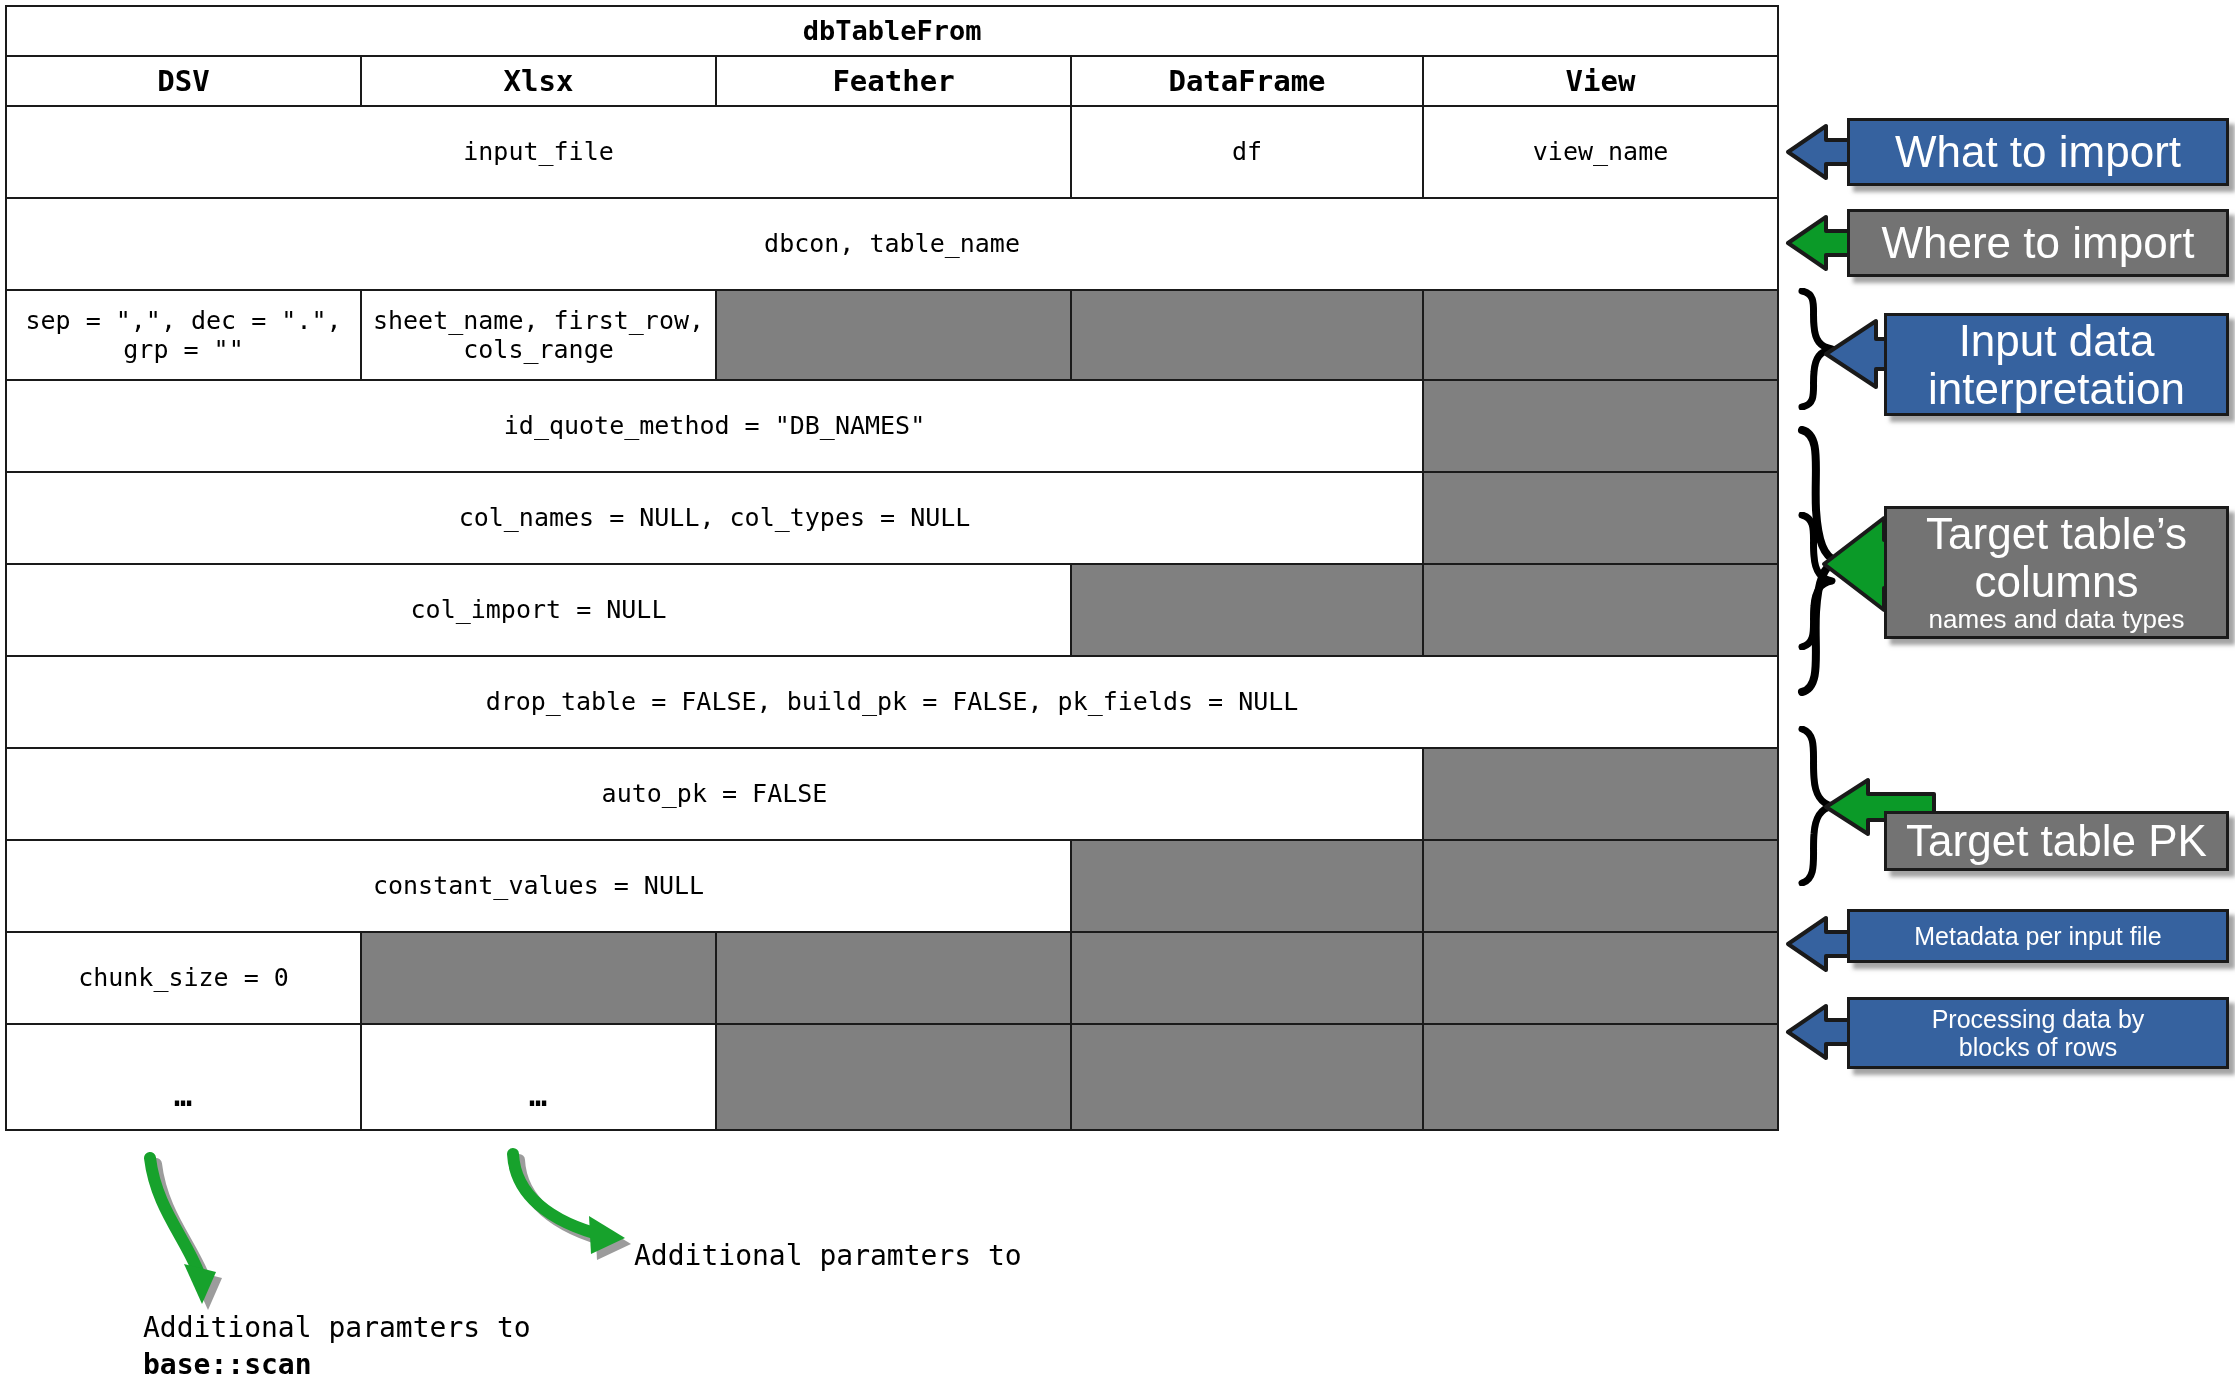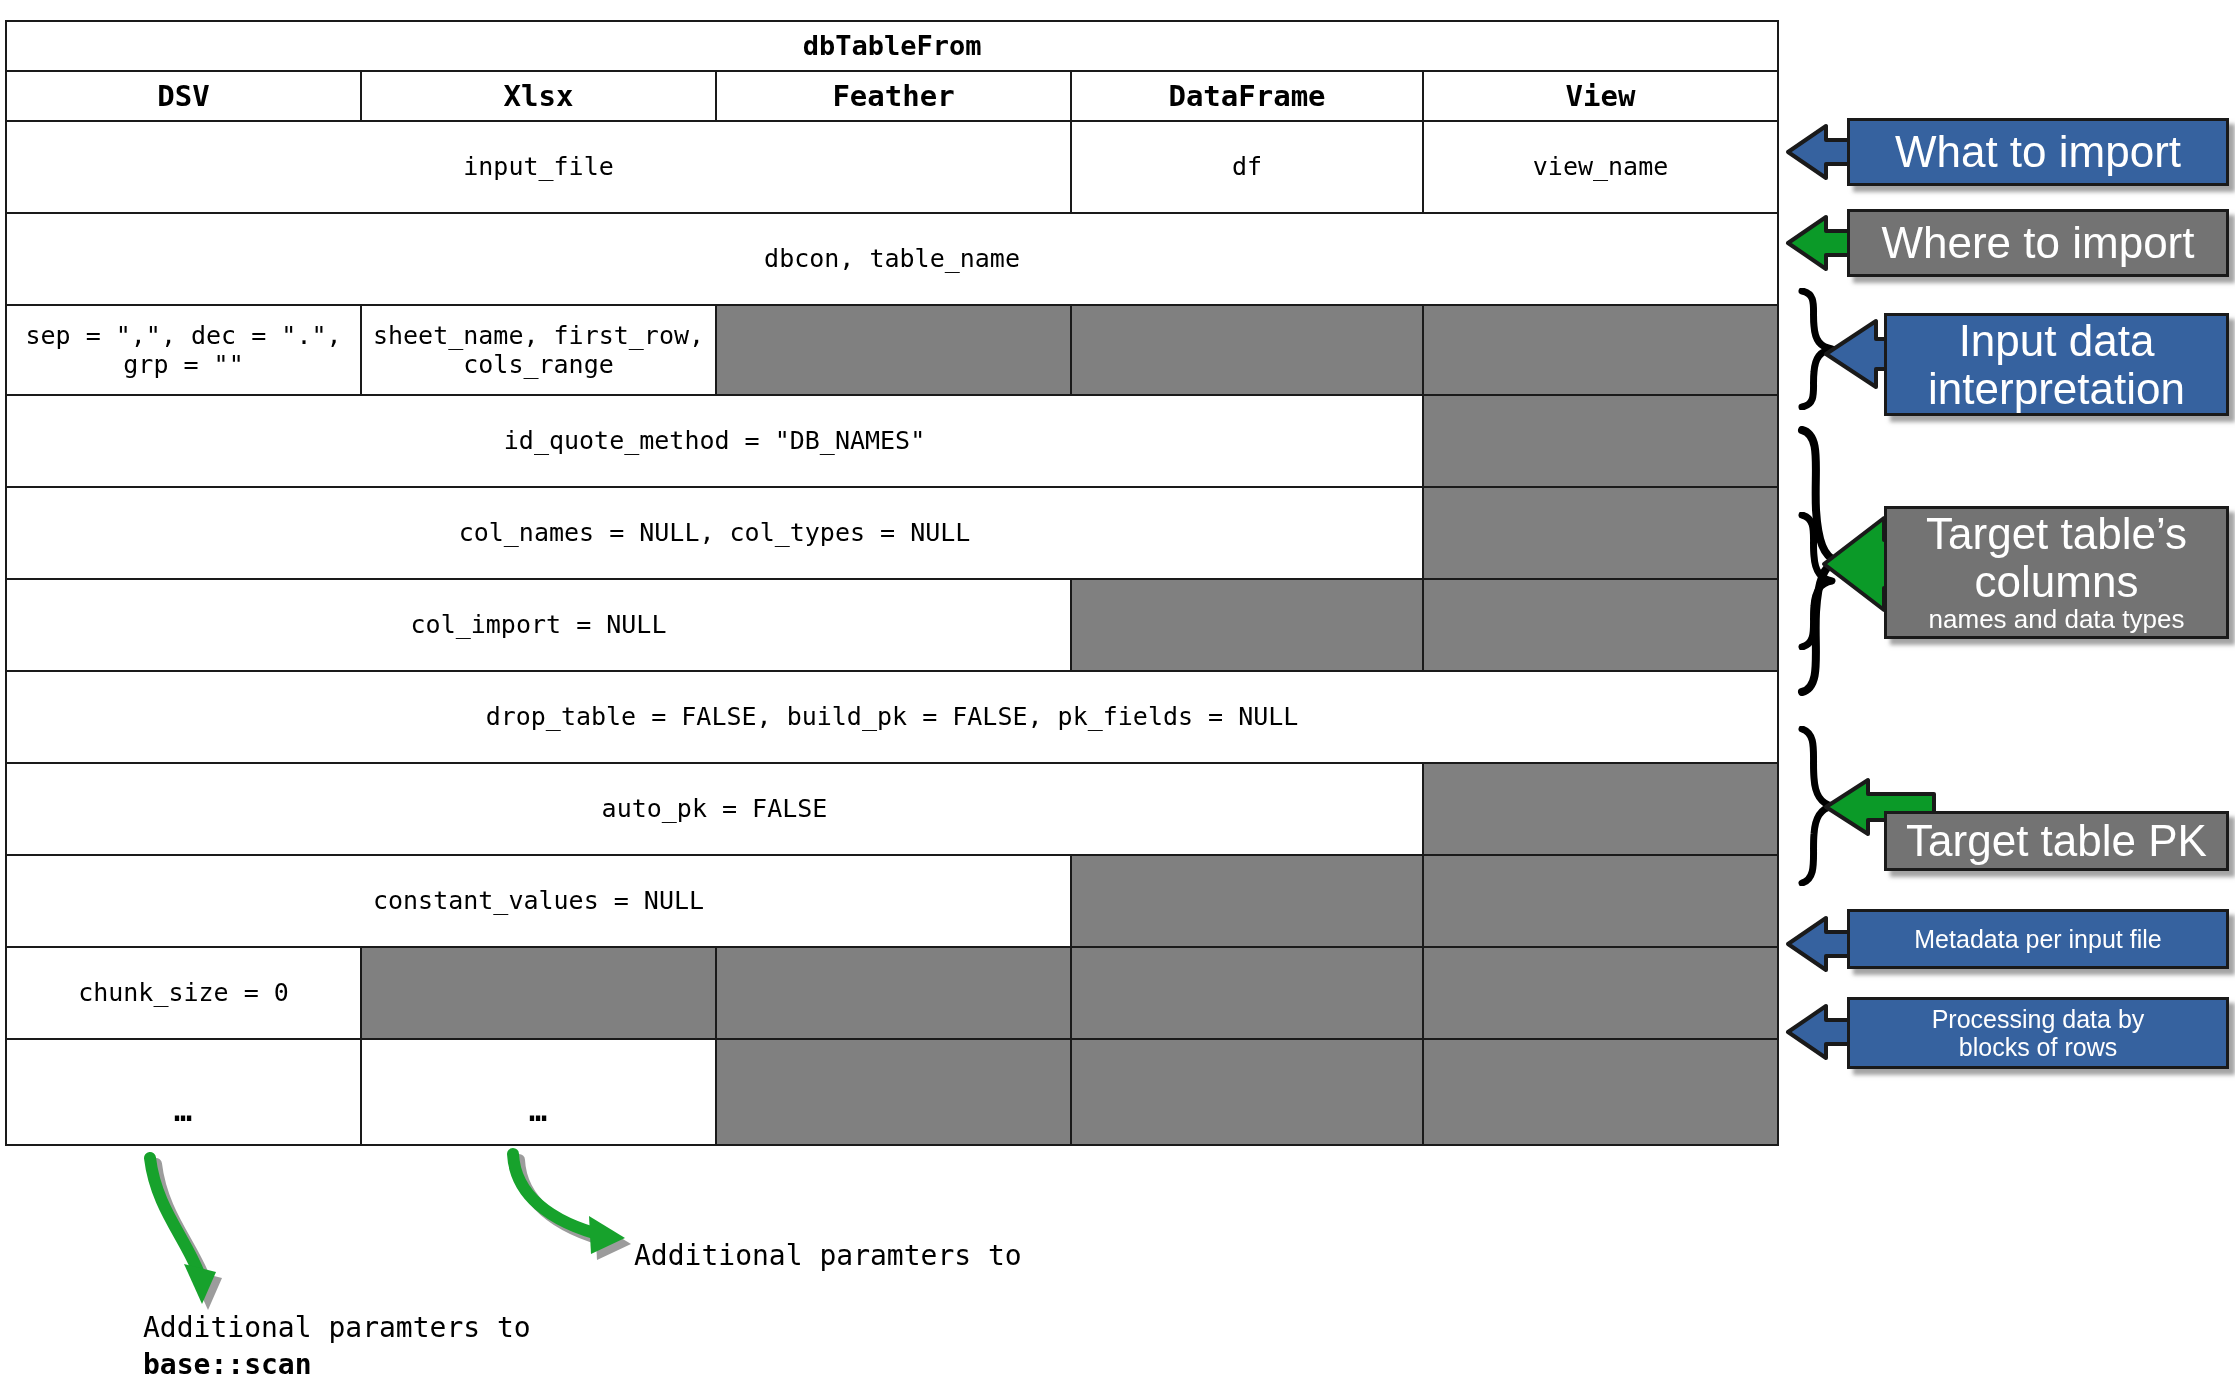--- a/index.html
+++ b/index.html
@@ -12,21 +12,21 @@
     height: 1380px;
     position: relative;
     overflow: hidden;
     font-family: "DejaVu Sans Mono", monospace;
   }
 
   
   #param-table {
     position: absolute;
     left: 5px;
-    top: 20px;
+    top: 5px;
     width: 1772px;
     border-collapse: collapse;
     table-layout: fixed;
   }
   #param-table td {
     border: 2px solid #1a1a1a;
     text-align: center;
     vertical-align: middle;
     font-family: "DejaVu Sans Mono", monospace;
     font-size: 25px;
@@ -268,21 +268,21 @@
 <div class="callout green" style="left:1884px; top:506px; width:345px; height:133px;">
   <div class="big" style="white-space:pre-line;">Target table’s
 columns</div>
   <div class="mid">names and data types</div>
 </div>
 
 <div class="callout green" style="left:1884px; top:811px; width:345px; height:60px;">
   <div class="big">Target table PK</div>
 </div>
 
-<div class="callout blue" style="left:1847px; top:909px; width:382px; height:60px;">
+<div class="callout blue" style="left:1847px; top:909px; width:382px; height:54px;">
   <div class="small">Metadata per input file</div>
 </div>
 
 <div class="callout blue" style="left:1847px; top:997px; width:382px; height:72px;">
   <div class="small" style="white-space:pre-line;">Processing data by
 blocks of rows</div>
 </div>
 
 <div class="curvy-arrow" style="left:140px; top:1152px; width:130px; height:160px;">
   <svg width="130" height="160" viewBox="0 0 130 160">

